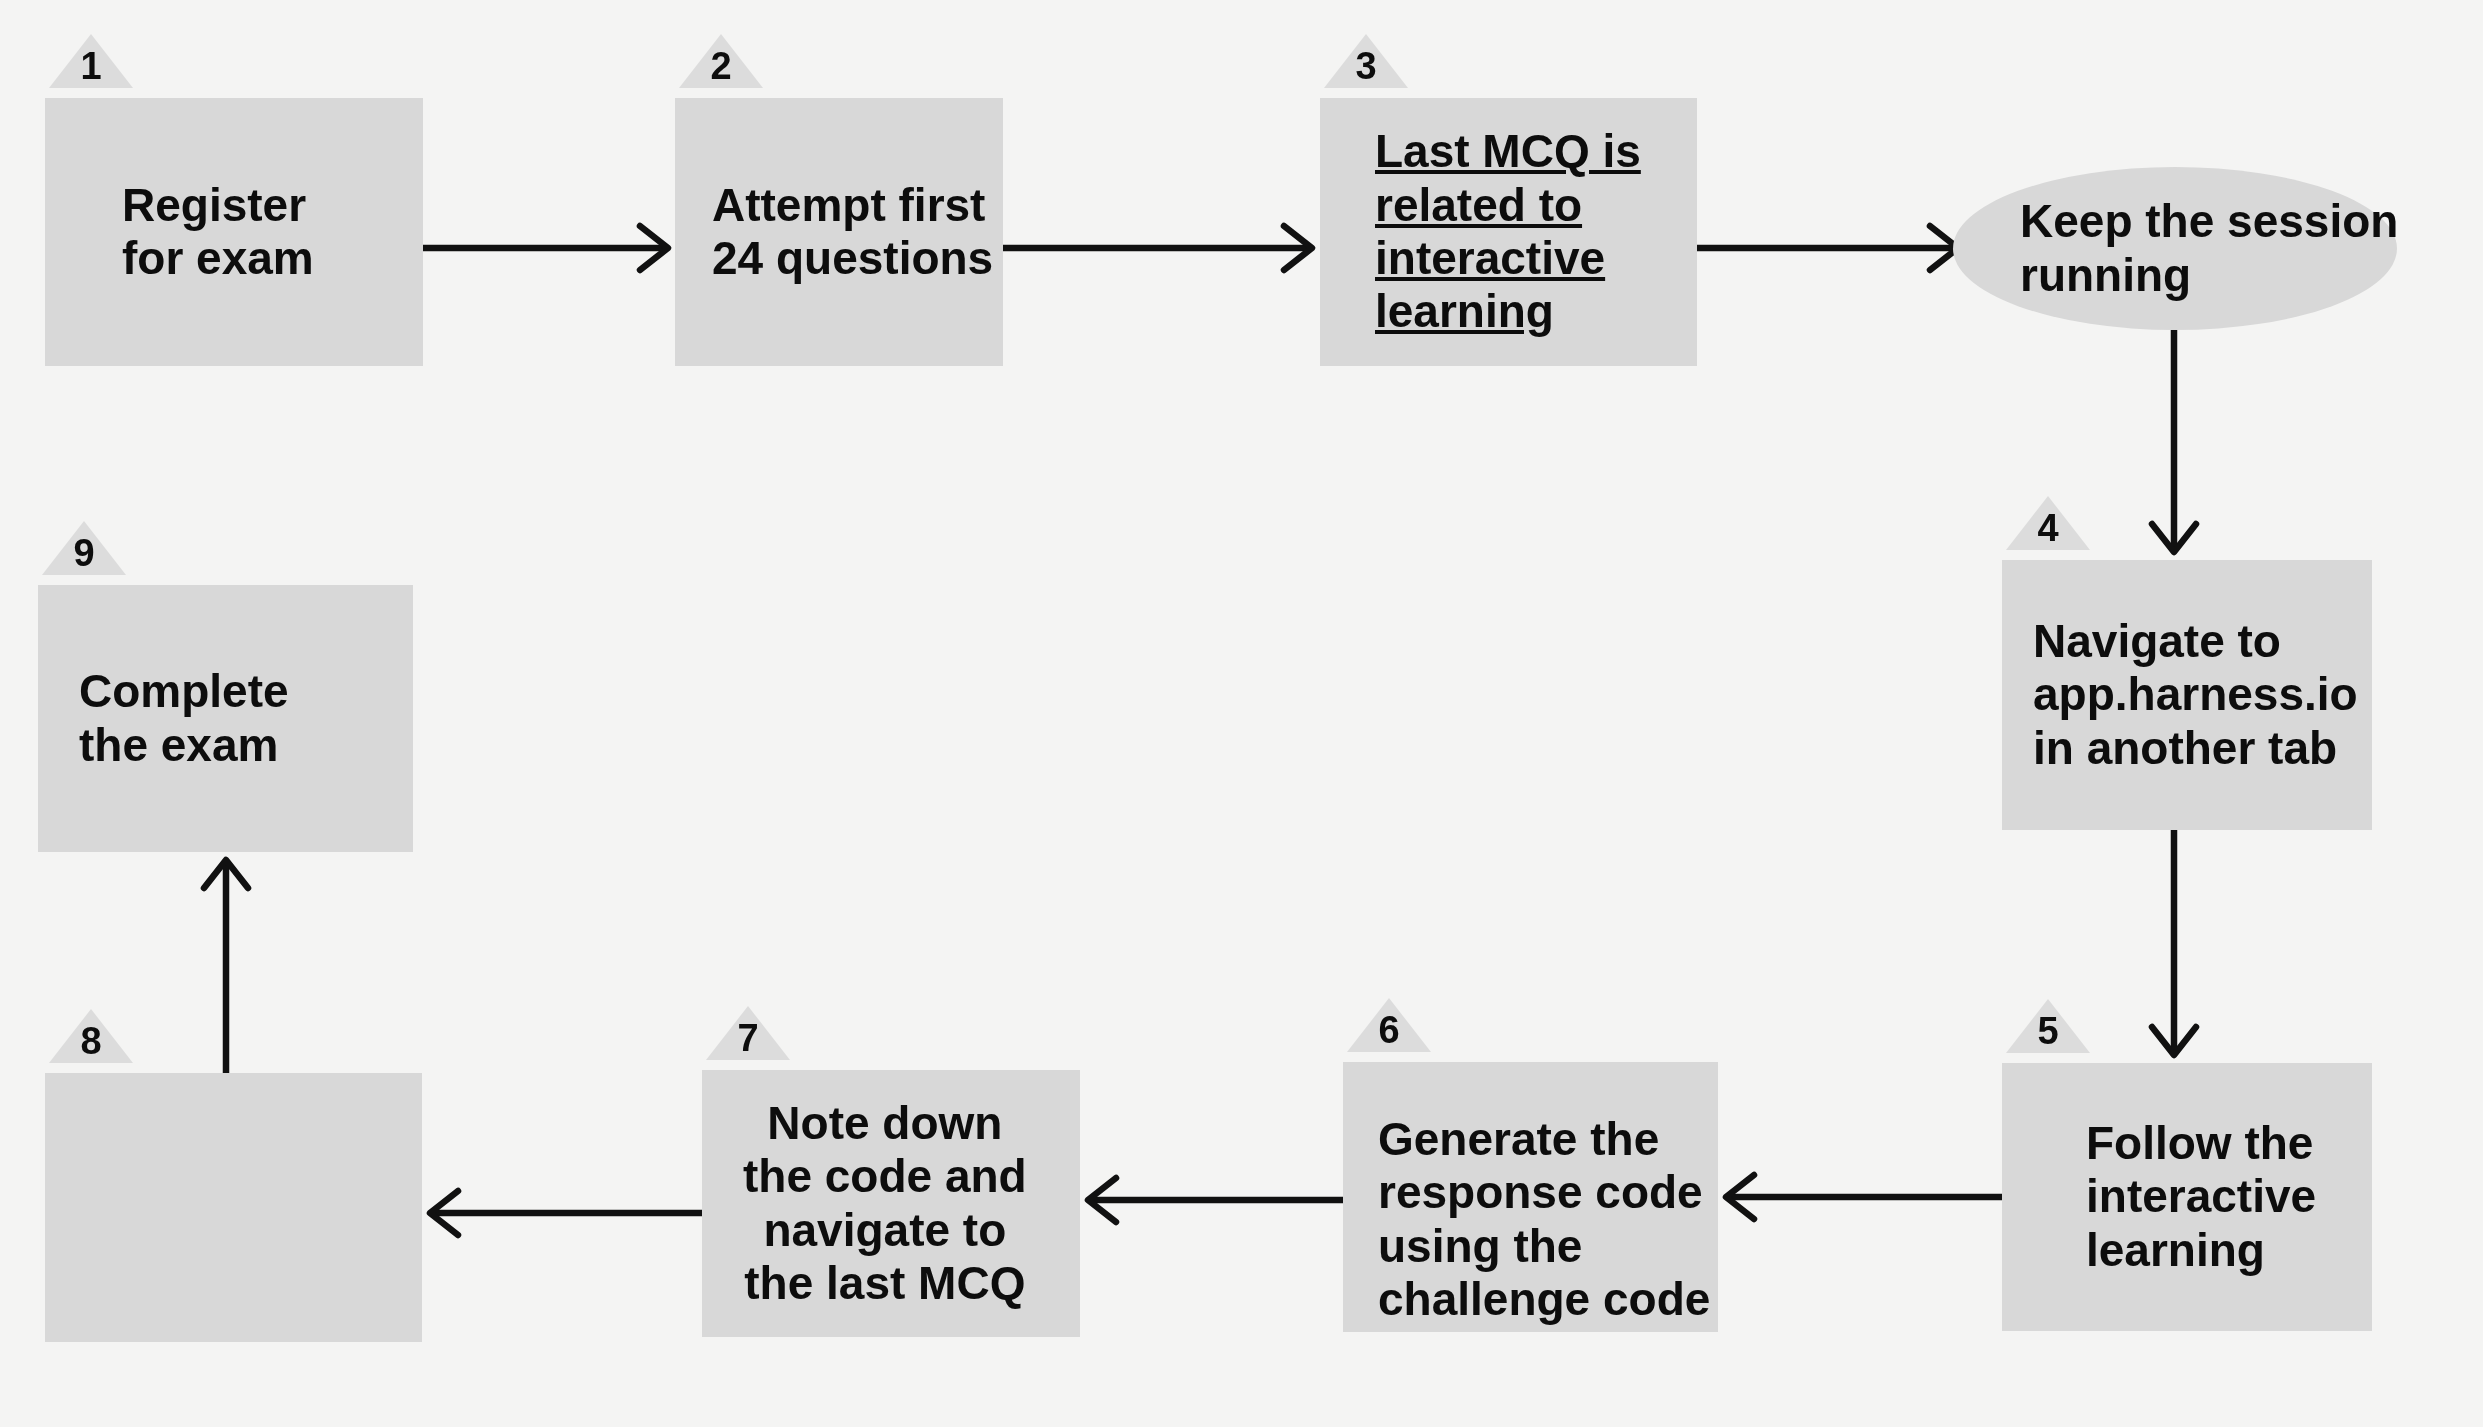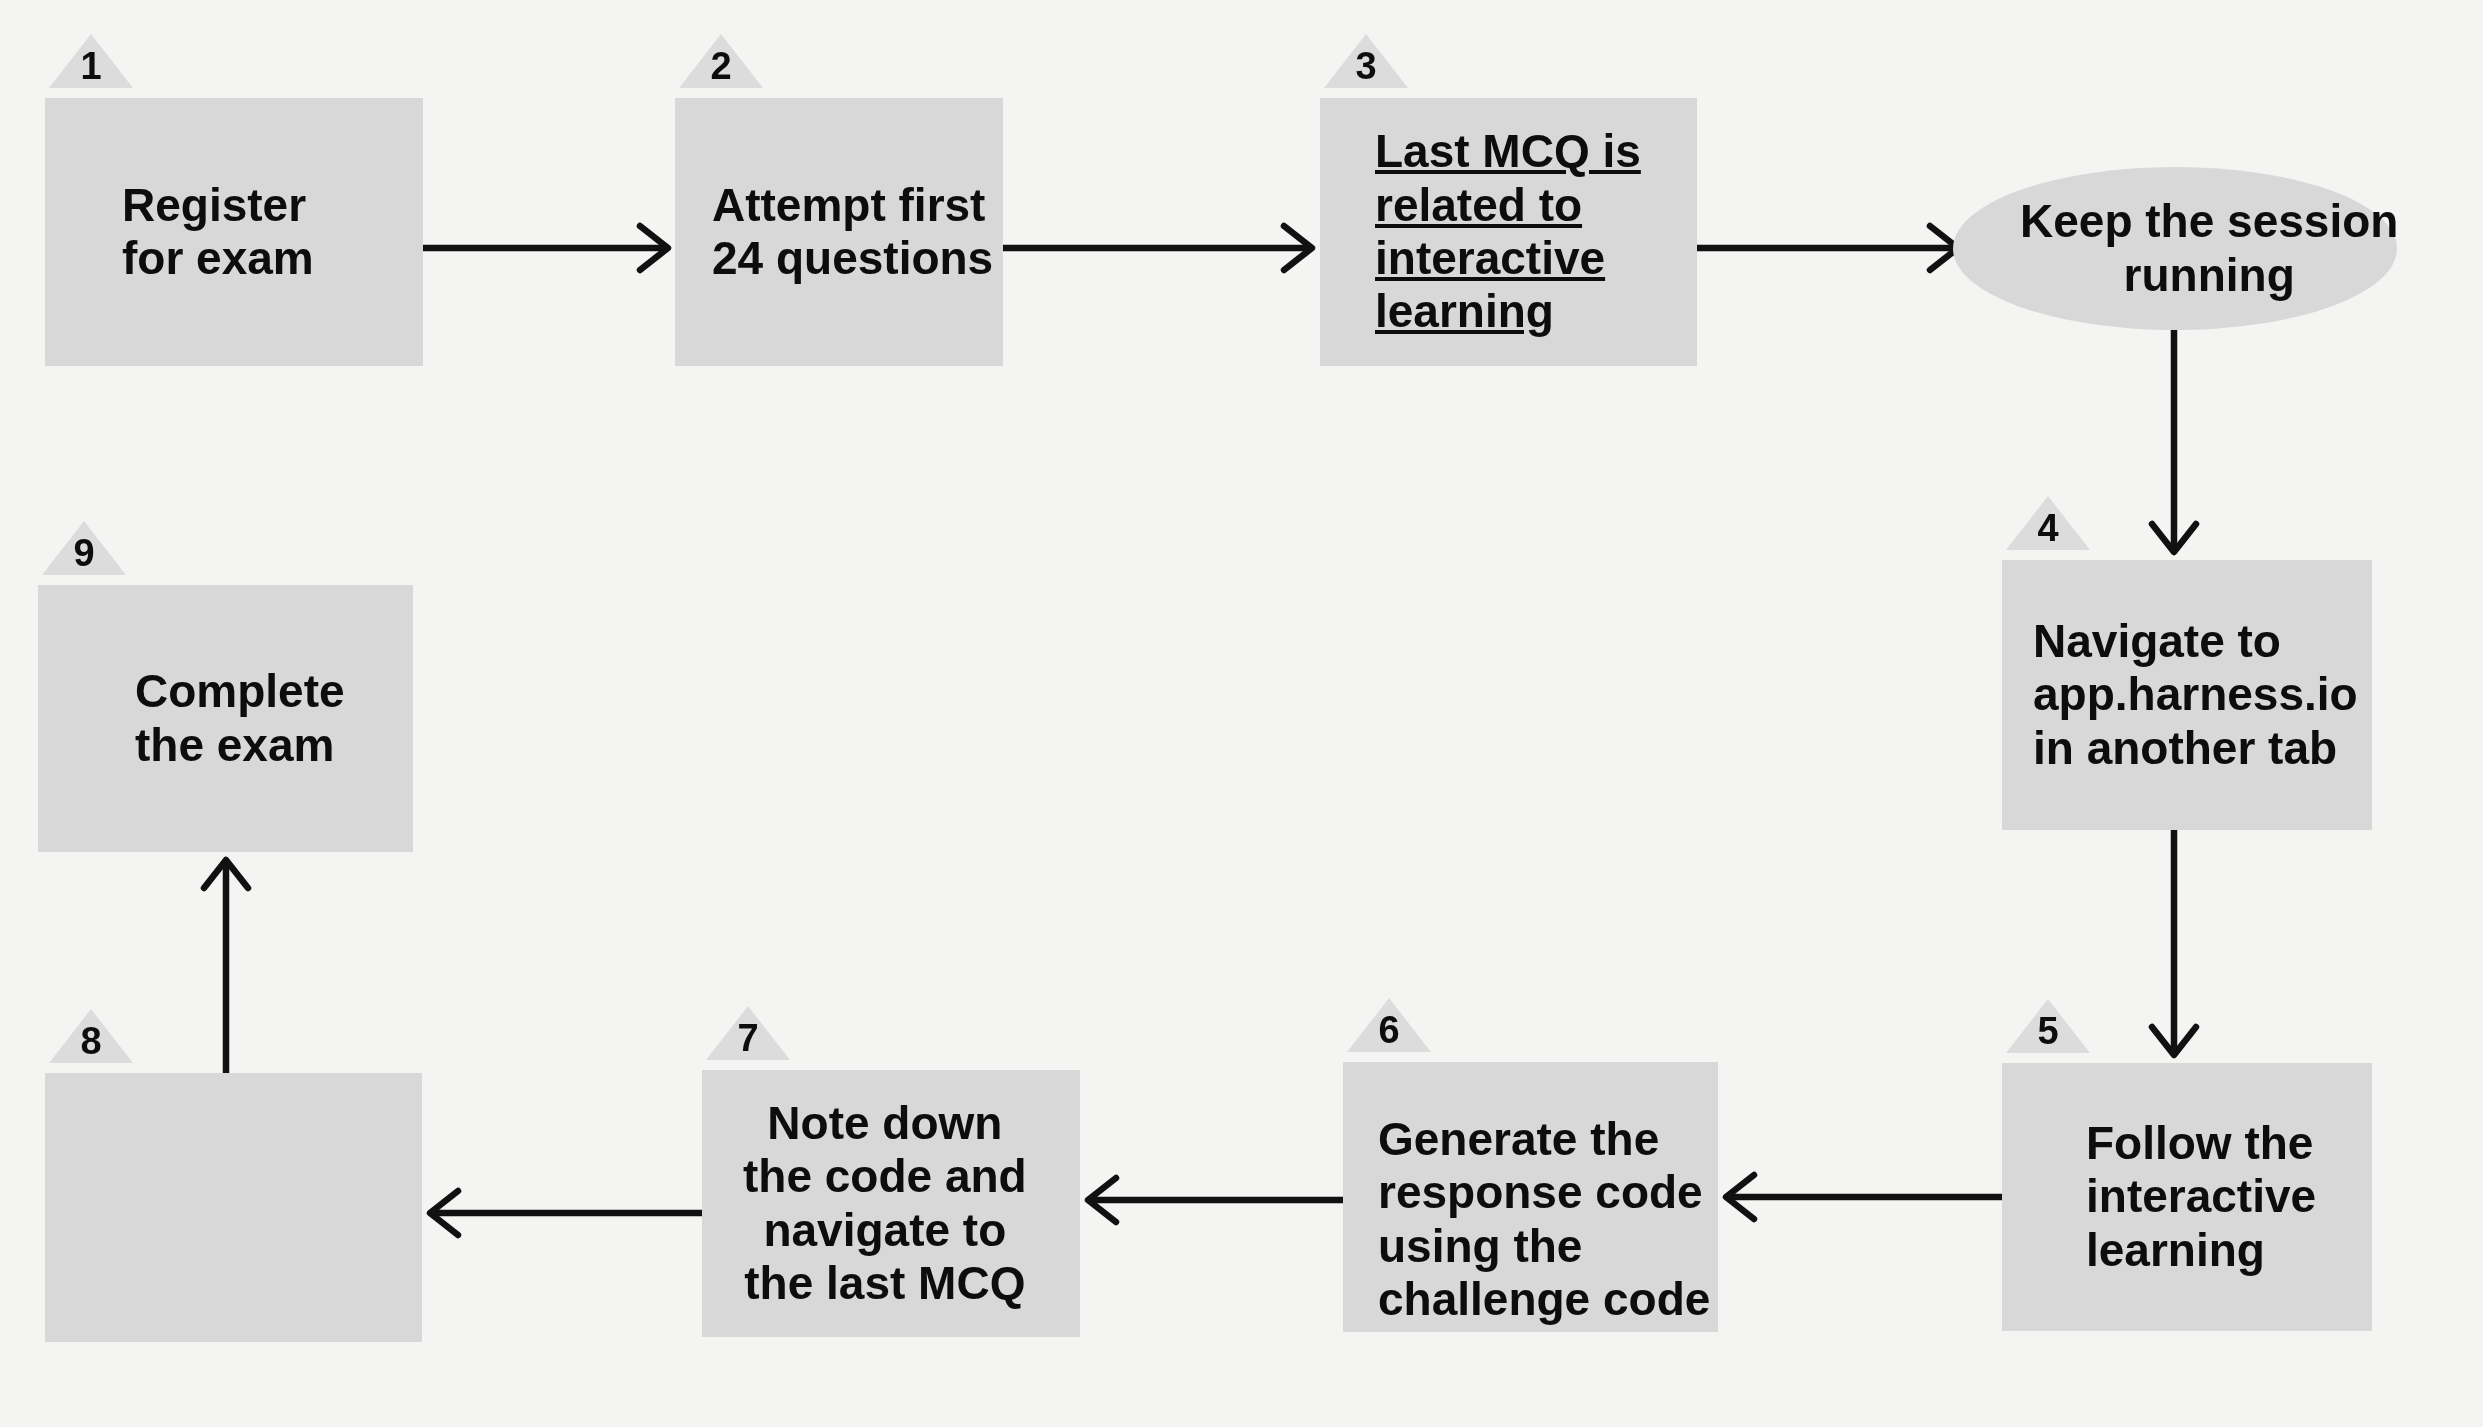--- a/index.html
+++ b/index.html
@@ -111,21 +111,21 @@
     <div class="badge">
       <span>3</span>
     </div>
     <div class="label" style="padding-left:55px;text-decoration:underline;">Last MCQ is
 related to
 interactive
 learning</div>
   </div>
 
   <div class="node ellipse" style="left:1953px;top:167px;width:444px;height:163px;">
-    <div class="label" style="padding-left:67px;text-align:center;">Keep the session
+    <div class="label" style="padding-left:67px;">Keep the session
 running</div>
   </div>
 
   <div class="node rect" style="left:2002px;top:560px;width:370px;height:270px;">
     <div class="badge">
       <span>4</span>
     </div>
     <div class="label" style="padding-left:31px;">Navigate to
 app.harness.io
 in another tab</div>
@@ -163,17 +163,17 @@
   <div class="node rect" style="left:45px;top:1073px;width:377px;height:269px;">
     <div class="badge">
       <span>8</span>
     </div>
   </div>
 
   <div class="node rect" style="left:38px;top:585px;width:375px;height:267px;">
     <div class="badge">
       <span>9</span>
     </div>
-    <div class="label" style="padding-left:97px;">Complete
+    <div class="label" style="padding-left:41px;">Complete
 the exam</div>
   </div>
 
 </div>
 
 </body></html>

